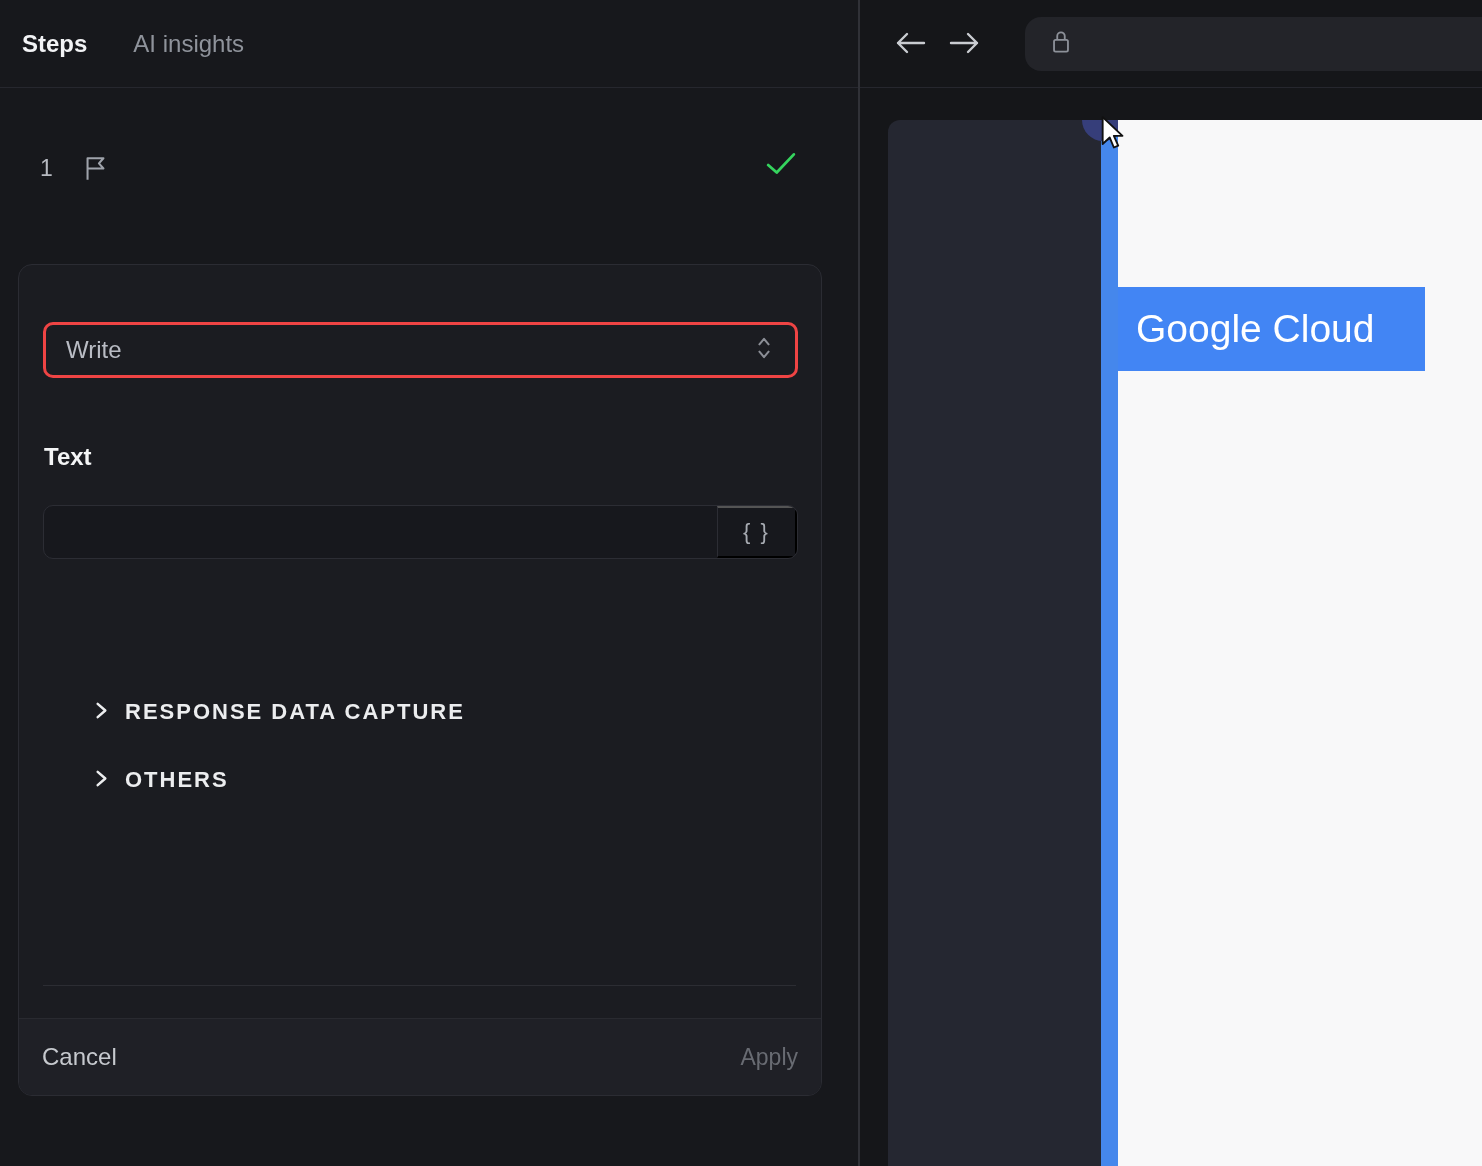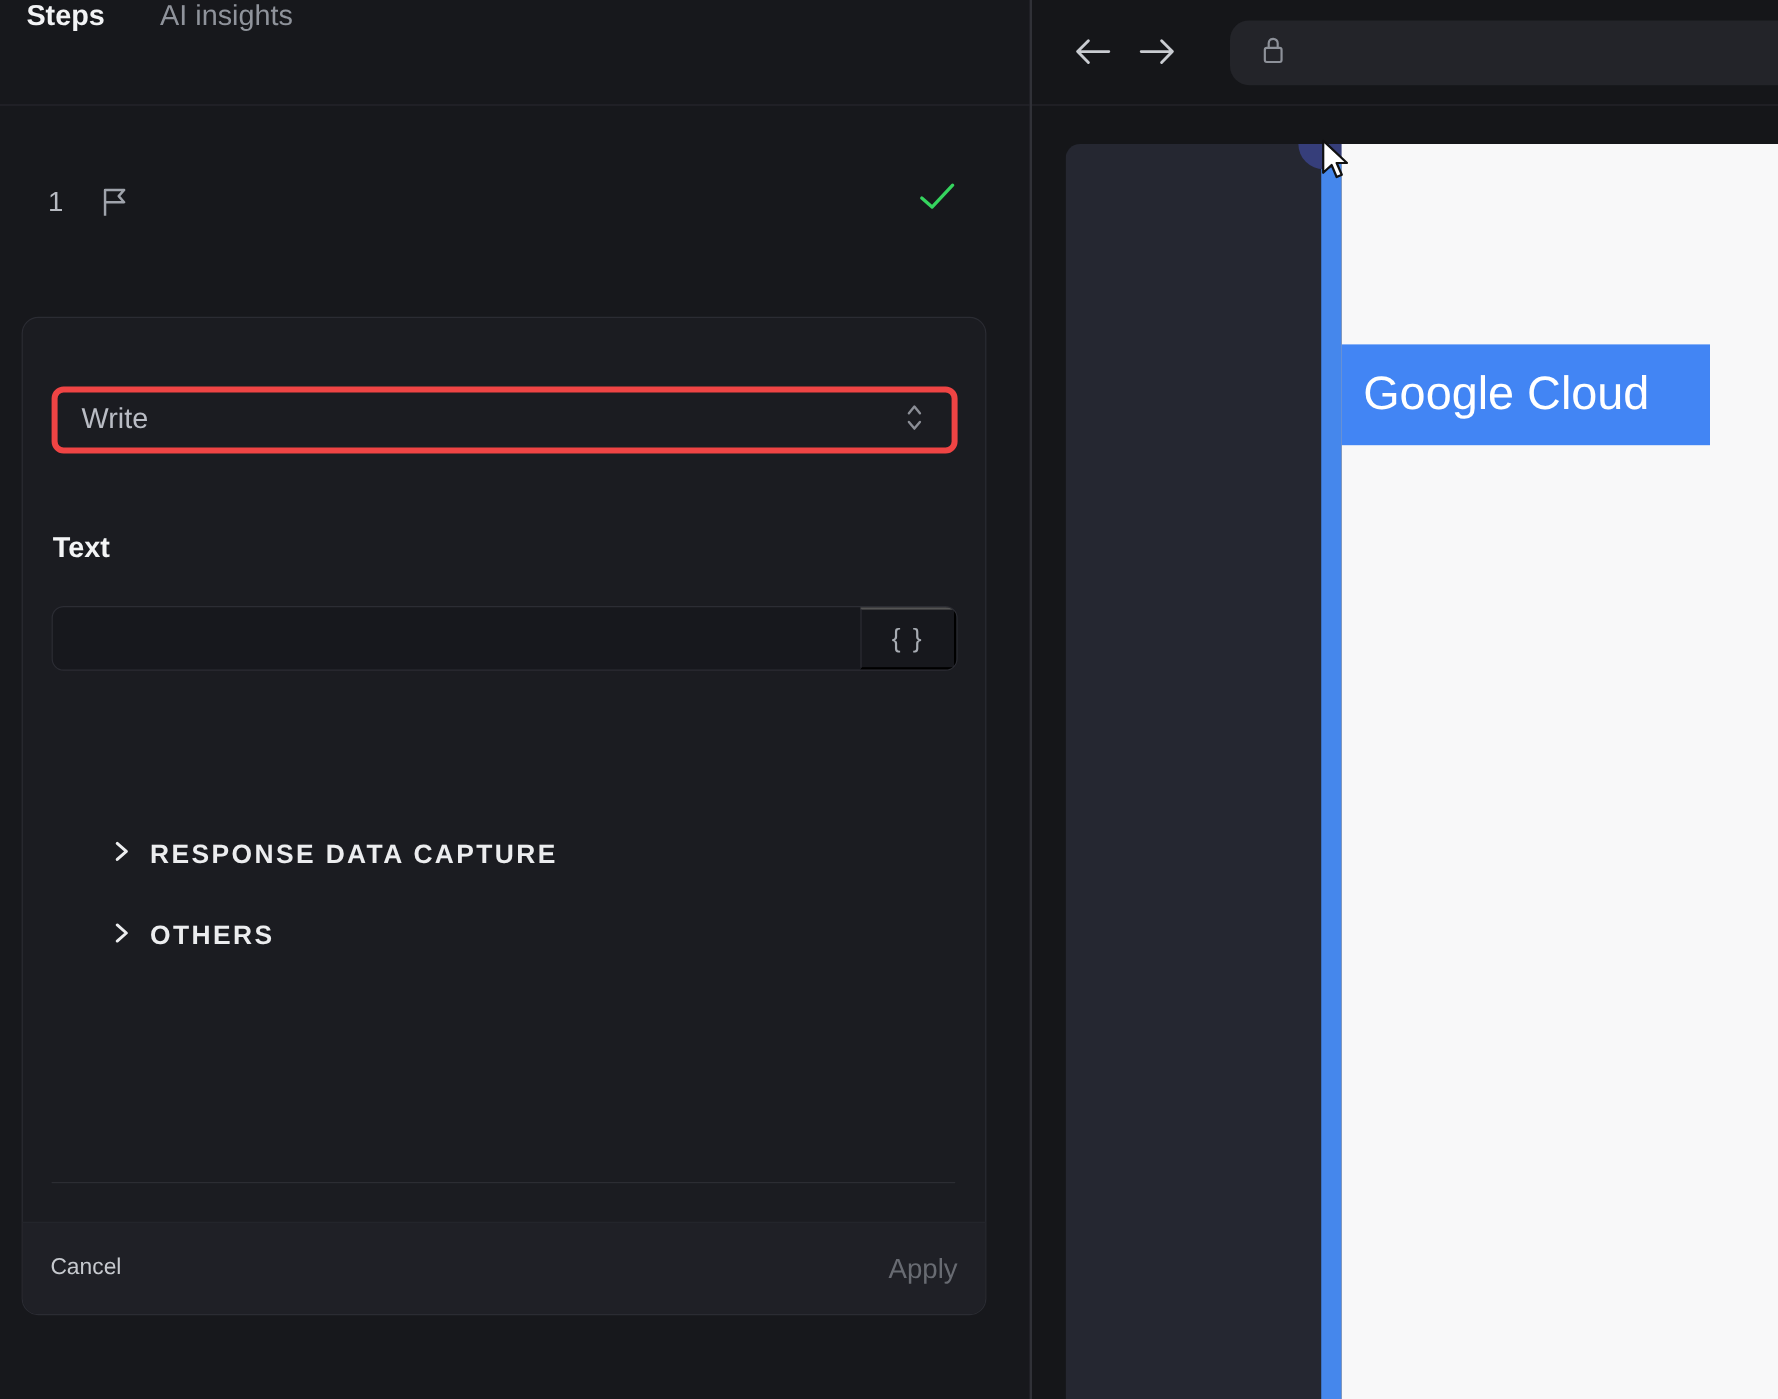--- a/index.html
+++ b/index.html
@@ -3,38 +3,38 @@
 <meta charset="utf-8">
 <style>
   * { margin:0; padding:0; box-sizing:border-box; }
   html,body { background:#0e0f12; }
   body { font-family:"Liberation Sans", sans-serif; }
   .screen { position:relative; width:1482px; height:1166px; background:#17181c; overflow:hidden; }
 
   
   .left-panel { position:absolute; left:0; top:0; width:858px; height:1166px; background:#17181c; }
   .left-header { position:absolute; left:0; top:0; width:100%; height:88px; border-bottom:1px solid #26272e;
-                 display:flex; padding-left:22px; gap:46px; }
+                 display:flex; align-items:center; padding-left:22px; gap:46px; }
   .tab { font-size:24px; cursor:pointer; }
   .tab.active { color:#f2f3f5; font-weight:600; }
   .tab.inactive { color:#8f939b; font-weight:400; }
 
   .step-row { position:absolute; left:40px; top:150px; width:778px; height:36px;
               display:flex; align-items:center; }
   .step-num { color:#b7bac1; font-size:23px; width:28px; }
   .step-flag { width:24px; margin:0 18px 0 16px; display:flex; align-items:center; }
   .step-text { color:#b7bac1; font-size:24px; }
   .step-text .lnk { text-decoration:underline; text-underline-offset:5px; cursor:pointer; }
   .step-check { position:absolute; right:22px; top:2px; }
 
   
   .card { position:absolute; left:18px; top:264px; width:804px; height:832px;
           background:#1b1c21; border:1px solid #2b2c33; border-radius:14px; }
   .action-select { position:absolute; left:24px; top:57px; width:755px; height:56px;
-                   border:5px solid #ef4444; border-radius:10px; background:#1b1c21;
+                   border:3px solid #ef4444; border-radius:10px; background:#1b1c21;
                    display:flex; align-items:center; padding:0 20px; cursor:pointer; }
   .action-select .sel-value { color:#b9bcc4; font-size:24px; flex:1; }
   .field-label { position:absolute; left:25px; top:178px; color:#f4f5f6; font-size:24px; font-weight:700; }
   .input-group { position:absolute; left:24px; top:240px; width:755px; height:54px;
                  border:1px solid #2c2d34; border-radius:10px; background:#17181d;
                  display:flex; align-items:stretch; overflow:hidden; }
   .input-group input { flex:1; background:transparent; border:none; outline:none;
                        color:#d6d8dc; font-size:22px; padding:0 16px; font-family:inherit; }
   .braces-btn { width:80px; border-left:1px solid #2c2d34; display:flex; align-items:center; justify-content:center;
                 color:#a7abb2; font-size:22px; letter-spacing:2px; cursor:pointer; background:transparent; }
@@ -48,21 +48,21 @@
   .notice-pill { position:absolute; left:201px; top:575px; width:402px; height:92px;
                  background:#26272d; border-radius:14px; display:flex; align-items:center;
                  justify-content:center; gap:19px; }
   .notice-pill .notice-text { color:#efe8d6; font-size:24px; }
 
   .card-divider { position:absolute; left:24px; top:720px; width:753px; height:1px; background:#2c2d33; }
 
   .card-footer { position:absolute; left:0; bottom:0; width:100%; height:77px; background:#1f2026;
                  border-top:1px solid #292a30; border-radius:0 0 13px 13px;
                  display:flex; align-items:center; justify-content:space-between; padding:0 23px; }
-  .btn-cancel { color:#c6c9ce; font-size:19px; background:none; border:none; cursor:pointer; font-family:inherit; }
+  .btn-cancel { color:#c6c9ce; font-size:24px; background:none; border:none; cursor:pointer; font-family:inherit; }
   .btn-apply { color:#686b72; font-size:23px; background:none; border:none; cursor:default; font-family:inherit; }
 
   
   .panel-divider { position:absolute; left:858px; top:0; width:2px; height:1166px; background:#303137; }
 
   
   .right-panel { position:absolute; left:860px; top:0; width:622px; height:1166px; background:#151619; }
   .right-header { position:absolute; left:0; top:0; width:100%; height:88px; border-bottom:1px solid #26272e; }
   .nav-btn { position:absolute; top:28px; width:34px; height:32px; background:none; border:none; cursor:pointer; padding:0; }
   .nav-back { left:33px; }

